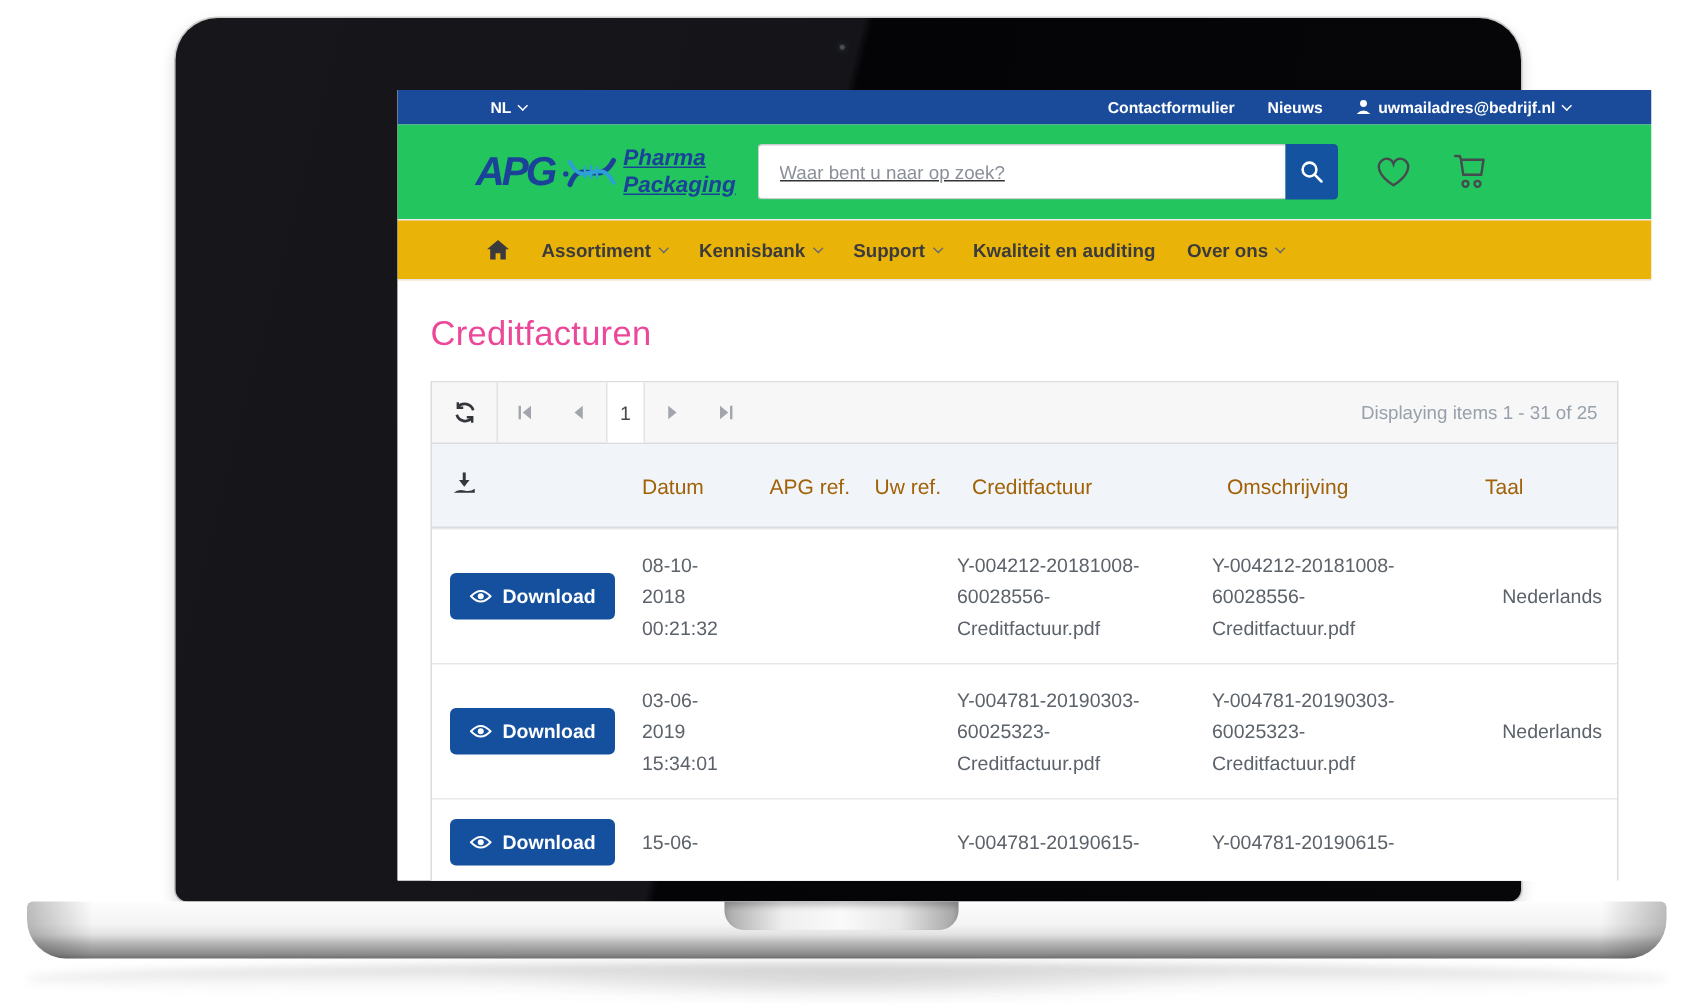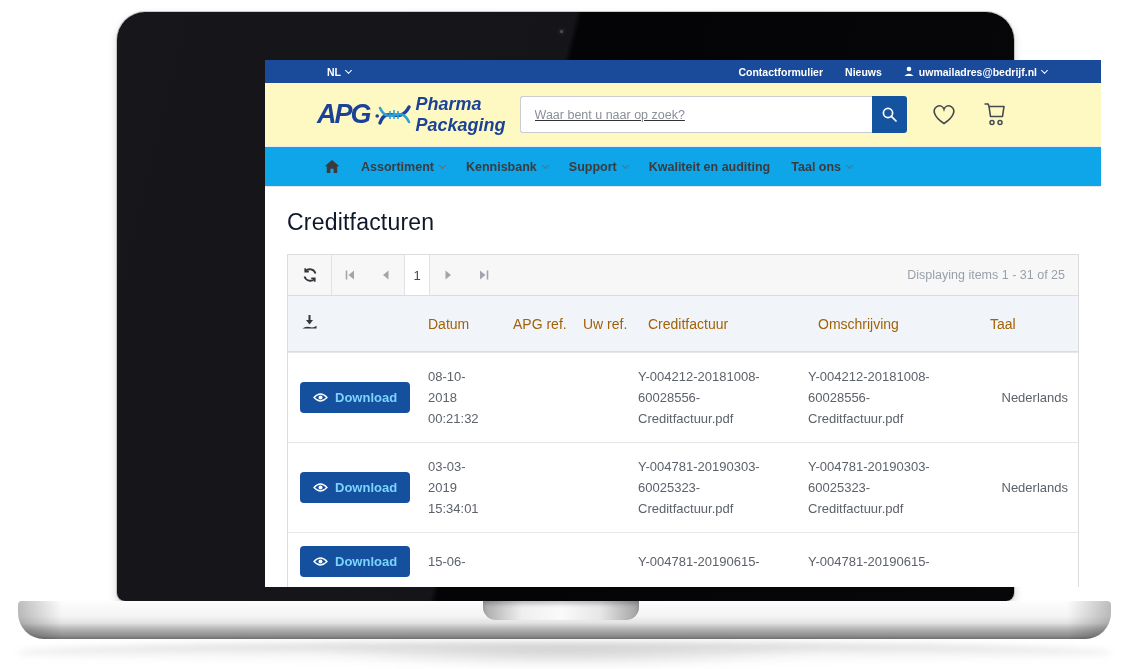--- a/index.html
+++ b/index.html
@@ -40,44 +40,44 @@
   
   .topbar { flex:0 0 23px; background:#1a4b9b; display:flex; align-items:center;
     color:#fff; font-size:10.5px; font-weight:bold; padding:0 54px 0 62px; }
   .topbar .spacer { flex:1; }
   .tb-item { display:inline-flex; align-items:center; gap:5px; cursor:pointer; }
   .tb-link { margin-left:22px; }
   .chev { width:5px; height:5px; border-right:1.4px solid currentColor; border-bottom:1.4px solid currentColor;
     transform:rotate(45deg); display:inline-block; margin-top:-3px; }
 
   
-  .header { flex:0 0 63px; display:flex; align-items:center; padding-left:52px; background:#fef9c3; }
+  .header { flex:0 0 63px; display:flex; align-items:center; padding-left:52px; background:#22c55e; }
   .logo { display:flex; align-items:center; gap:5px; }
   .logo-brand { font-size:27px; font-weight:bold; font-style:italic; color:#1b4298; letter-spacing:-2px; }
-  .logo-tag { font-size:18px; font-weight:bold; font-style:italic; color:#1b4298; line-height:1.15; }
+  .logo-tag { font-size:15px; font-weight:bold; font-style:italic; color:#1b4298; line-height:1.15;text-decoration:underline; }
   .search { display:flex; margin-left:14px; }
   .search input { width:352px; height:37px; border:1px solid #c9ccd1; border-right:none;
     border-radius:3px 0 0 3px; padding:0 14px; font-size:12.5px; color:#333; outline:none;
     font-family:"Liberation Sans", sans-serif;text-decoration:underline; }
   .search input::placeholder { color:#8a8f98; }
   .search-btn { width:35px; height:37px; background:#14539f; border:none; border-radius:0 3px 3px 0;
     display:flex; align-items:center; justify-content:center; cursor:pointer; }
   .icon-btn { background:none; border:none; cursor:pointer; display:flex; align-items:center; }
   .heart-btn { margin-left:24px; } .cart-btn { margin-left:24px; }
 
   
-  .nav { flex:0 0 41px; background:#0ea5e9; border-top:1px solid #ececee; border-bottom:1px solid #e6e6e9;
+  .nav { flex:0 0 41px; background:#eab308; border-top:1px solid #ececee; border-bottom:1px solid #e6e6e9;
     display:flex; align-items:center; gap:21px; padding-left:59px;
     font-size:12.5px; font-weight:bold; color:#3b3b3d; }
   .nav-item { display:inline-flex; align-items:center; gap:6px; cursor:pointer; }
   .nav-item .chev { border-color:#6b6b6e; }
 
   
   .main { flex:1; padding:0 22px; background:#fff; }
-  .page-title { margin-top:22px; font-size:23px; font-weight:400; color:#0f172a; letter-spacing:.2px; }
+  .page-title { margin-top:22px; font-size:23px; font-weight:400; color:#ec4899; letter-spacing:.2px; }
 
   .grid { margin-top:18px; border:1px solid #dcdcdf; background:#fff; }
   .toolbar { height:41px; display:flex; align-items:stretch; background:#f7f7f8; border-bottom:1px solid #dcdcdf; }
   .tool-cell { display:flex; align-items:center; justify-content:center; cursor:pointer; }
   .refresh-cell { width:44px; border-right:1px solid #e2e2e5; }
   .pg-btn { width:36px; color:#a2a6ac; }
   .pg-num { width:26px; background:#fff; border-left:1px solid #e2e2e5; border-right:1px solid #e2e2e5;
     font-size:13px; color:#45494f; cursor:default; }
   .toolbar .spacer { flex:1; }
   .status { align-self:center; padding-right:13px; font-size:12.5px; color:#98a1ab; }
@@ -86,21 +86,21 @@
   .g-head { background:#f1f5f9; height:56px; font-size:14px; color:#a16207; border-bottom:1px solid #dcdcdf; }
   .h-cell { padding-left:10px; }
   .h-icon { padding-left:13px; }
   .h-taal { padding-left:12px; }
   .d-row { border-top:1px solid #e7e7ea; padding:13px 0; font-size:13px; color:#5c6269; background:#fff; }
   .d-row:first-of-type { border-top:none; }
   .c-btn { padding-left:12px; }
   .c-datum { padding:0 9px 0 10px; white-space:pre-line; line-height:1.62; }
   .c-doc { padding-right:26px; white-space:pre-line; line-height:1.62; }
   .c-taal { text-align:right; padding-right:10px; }
-  .dl-btn { display:inline-flex; align-items:center; gap:7px; background:#14509e; color:#7dd3fc;
+  .dl-btn { display:inline-flex; align-items:center; gap:7px; background:#14509e; color:#ffffff;
     border:none; border-radius:4px; padding:8px 13px; font-size:13px; font-weight:bold; cursor:pointer;
     font-family:"Liberation Sans", sans-serif; }
 </style>
 </head>
 <body>
 
 <div class="stage">
 
   <div class="lid">
     <div class="webcam"></div>
@@ -184,21 +184,21 @@
           <span class="chev"></span>
         </span>
         <span class="nav-item">
           <span>Support</span>
           <span class="chev"></span>
         </span>
         <span class="nav-item">
           <span>Kwaliteit en auditing</span>
         </span>
         <span class="nav-item">
-          <span>Taal ons</span>
+          <span>Over ons</span>
           <span class="chev"></span>
         </span>
       </div>
 
       <div class="main">
         <h1 class="page-title">Creditfacturen</h1>
 
         <div class="grid">
 
           <div class="toolbar">
@@ -280,21 +280,21 @@
           <div class="g-row d-row">
             <span class="c-btn">
               <button class="dl-btn">
                 <svg width="15" height="11" viewBox="0 0 15 11">
                   <path d="M1 5.5 Q7.5 -1.5 14 5.5 Q7.5 12.5 1 5.5 Z" stroke="#fff" stroke-width="1.3" fill="none"></path>
                   <circle cx="7.5" cy="5.5" r="2" fill="#fff"></circle>
                 </svg>
                 <span>Download</span>
               </button>
             </span>
-            <span class="c-datum">03-03-
+            <span class="c-datum">03-06-
 2019
 15:34:01</span>
             <span class="c-apg"></span>
             <span class="c-uw"></span>
             <span class="c-doc">Y-004781-20190303-
 60025323-
 Creditfactuur.pdf</span>
             <span class="c-doc">Y-004781-20190303-
 60025323-
 Creditfactuur.pdf</span>

